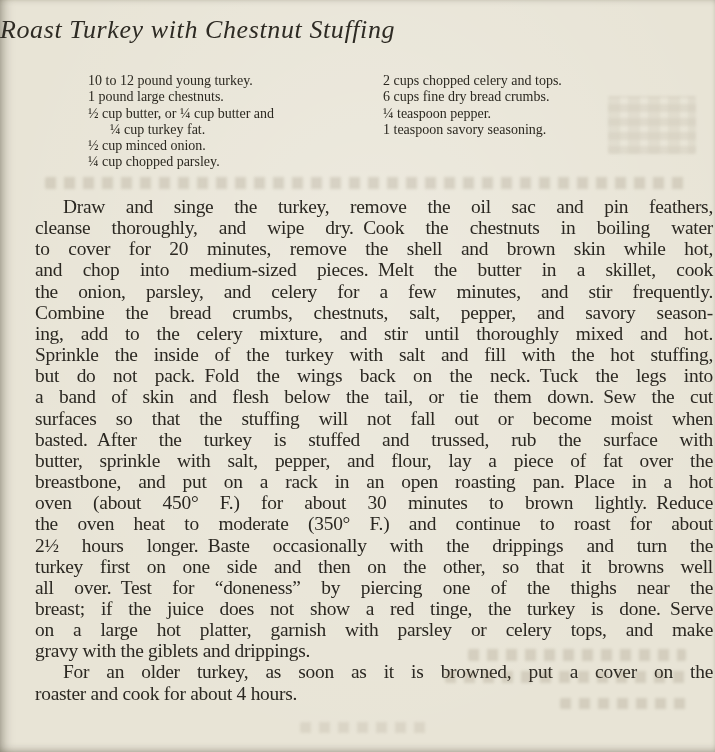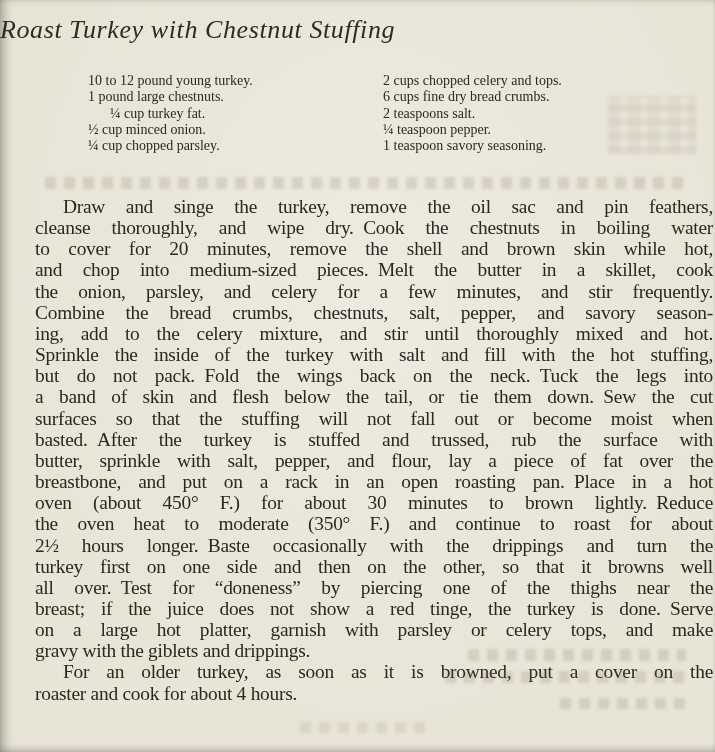--- a/index.html
+++ b/index.html
@@ -60,28 +60,28 @@
 <body>
 
 <div class="page">
 
   <h1 class="title">Roast Turkey with Chestnut Stuffing</h1>
 
   <div class="ingredients">
     <div class="ing-col-left" id="ing-left">
         <div class="ing-line">10 to 12 pound young turkey.</div>
         <div class="ing-line">1 pound large chestnuts.</div>
+        <div class="ing-line">½ cup butter, or ¼ cup butter and</div>
         <div class="ing-line indent">¼ cup turkey fat.</div>
         <div class="ing-line">½ cup minced onion.</div>
         <div class="ing-line">¼ cup chopped parsley.</div>
       </div>
     <div class="ing-col-right" id="ing-right">
         <div class="ing-line">2 cups chopped celery and tops.</div>
         <div class="ing-line">6 cups fine dry bread crumbs.</div>
-        <div class="ing-line">2 teaspoons salt.</div>
         <div class="ing-line">¼ teaspoon pepper.</div>
         <div class="ing-line">1 teaspoon savory seasoning.</div>
       </div>
   </div>
 
   <div class="bodytext" id="instructions">
       <div class="line indent">Draw and singe the turkey, remove the oil sac and pin feathers,</div>
       <div class="line">cleanse thoroughly, and wipe dry. Cook the chestnuts in boiling water</div>
       <div class="line">to cover for 20 minutes, remove the shell and brown skin while hot,</div>
       <div class="line">and chop into medium-sized pieces. Melt the butter in a skillet, cook</div>

